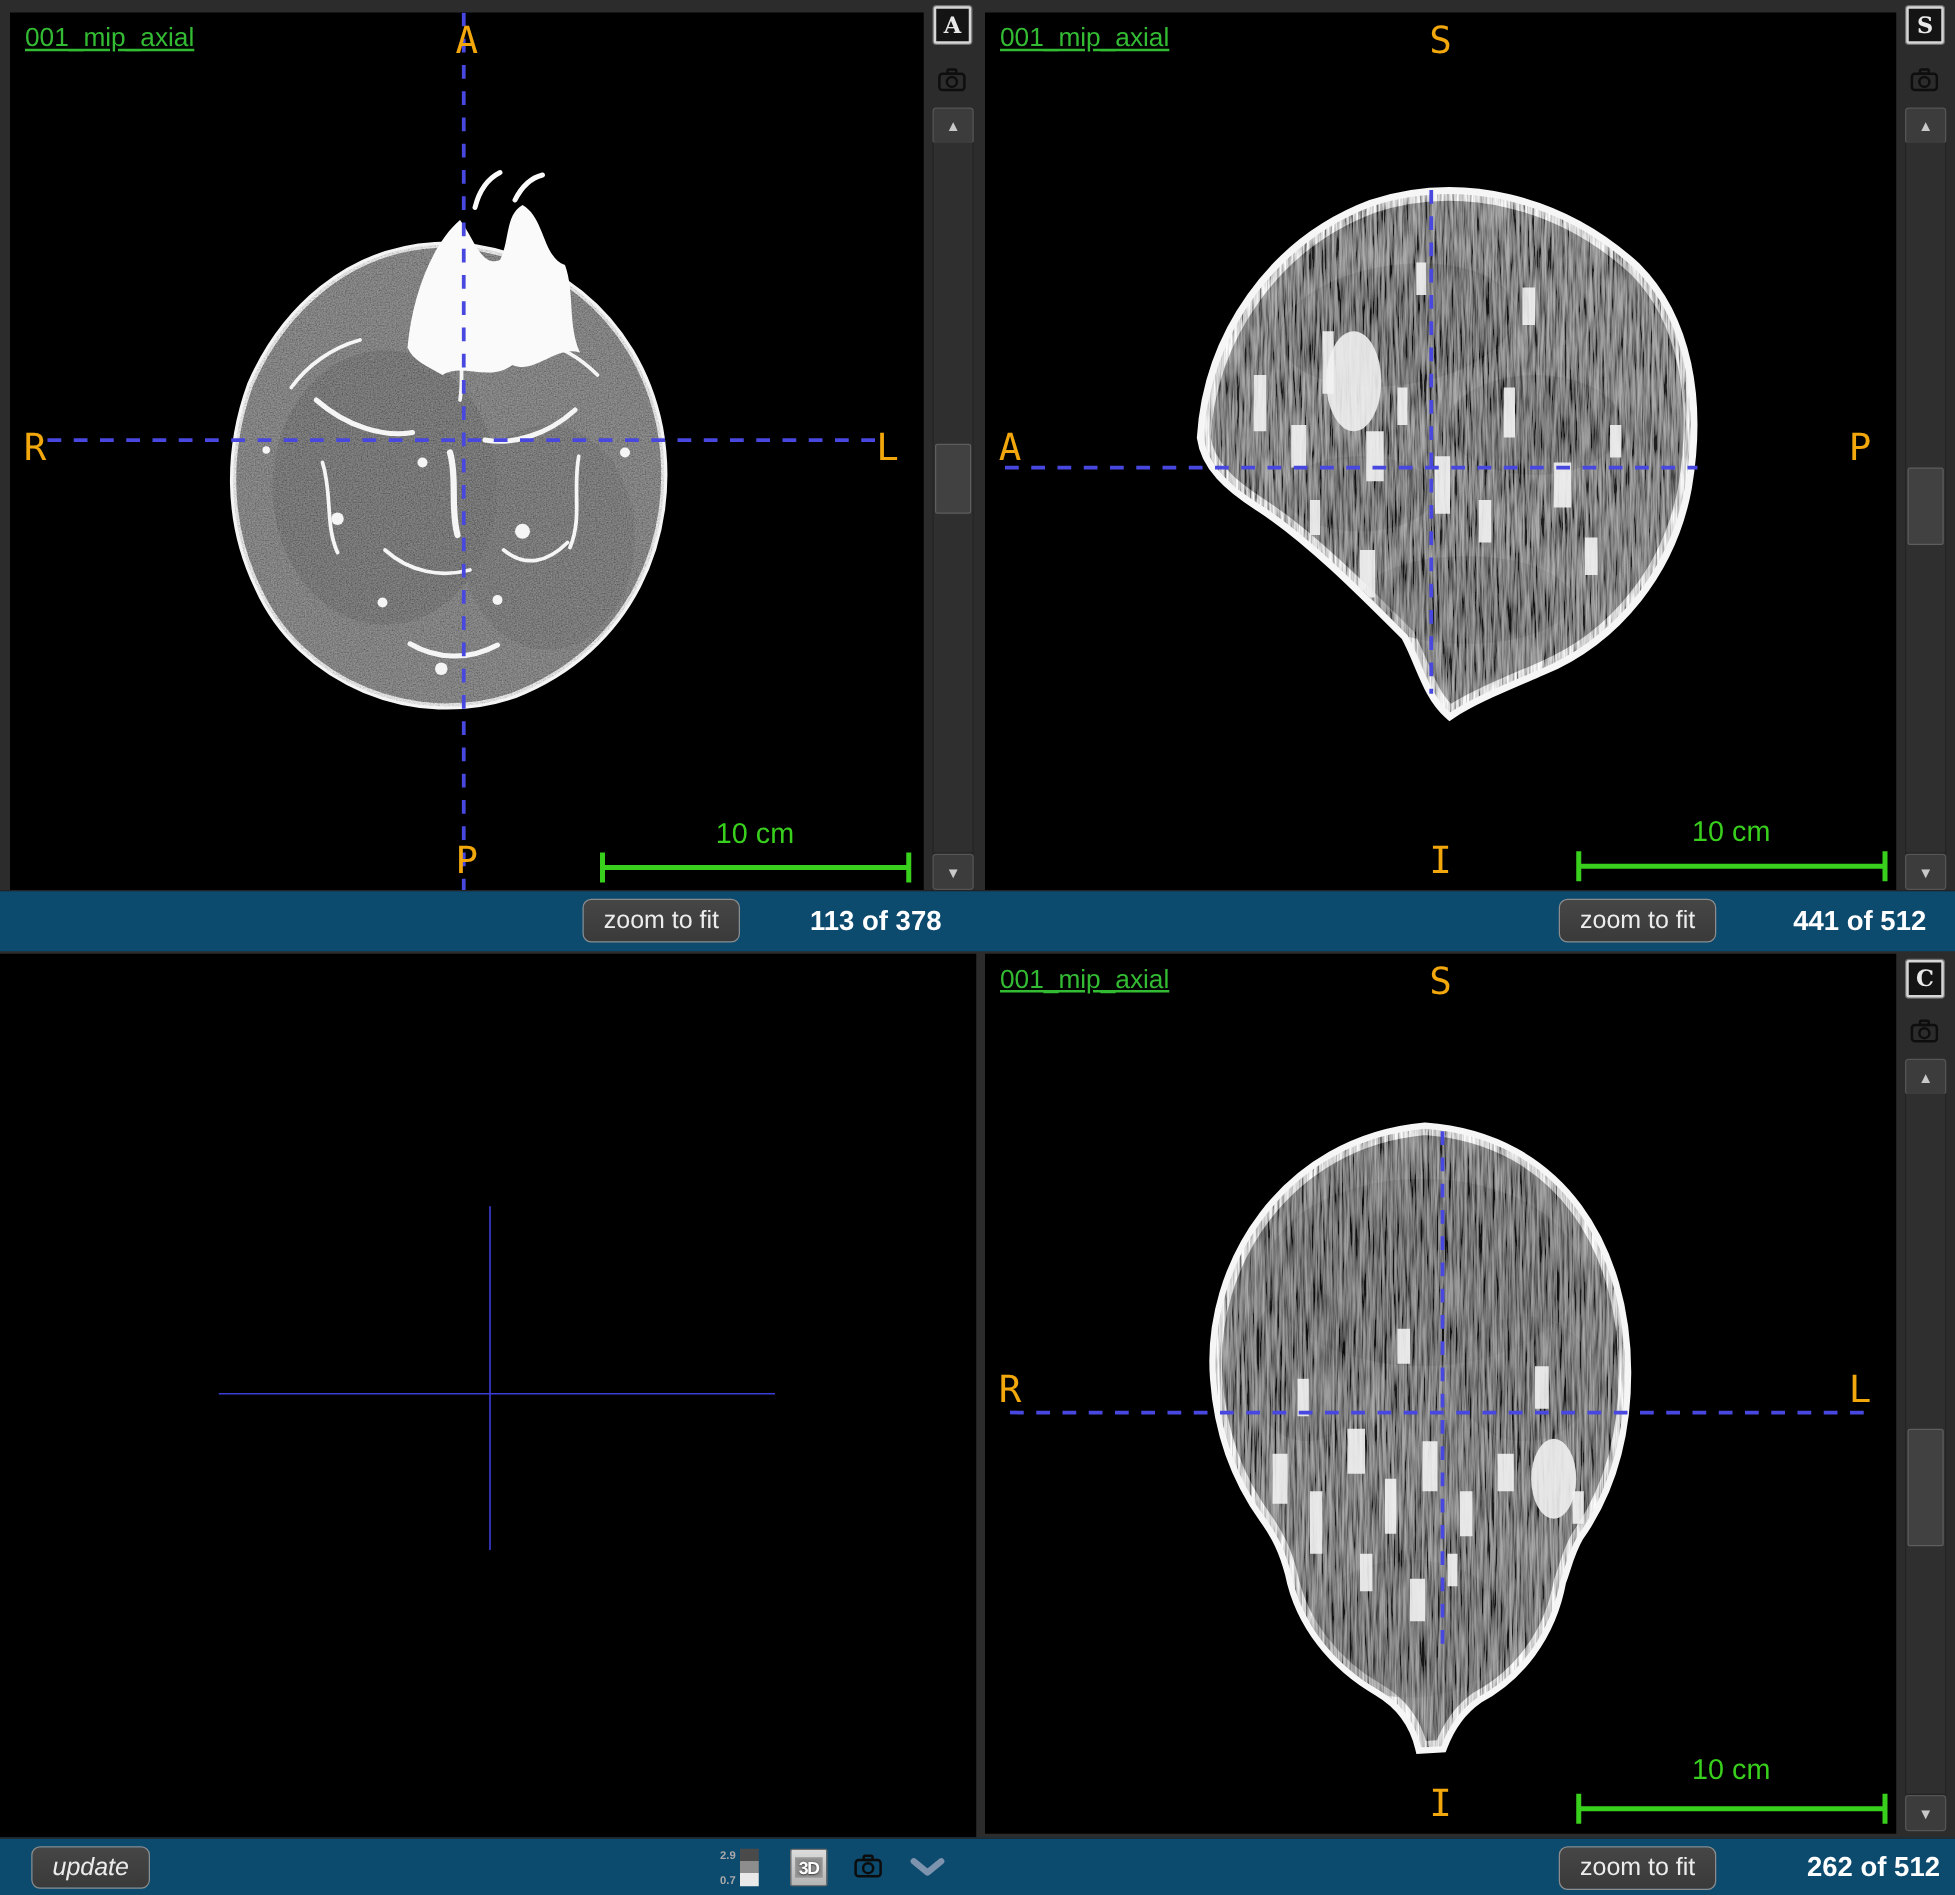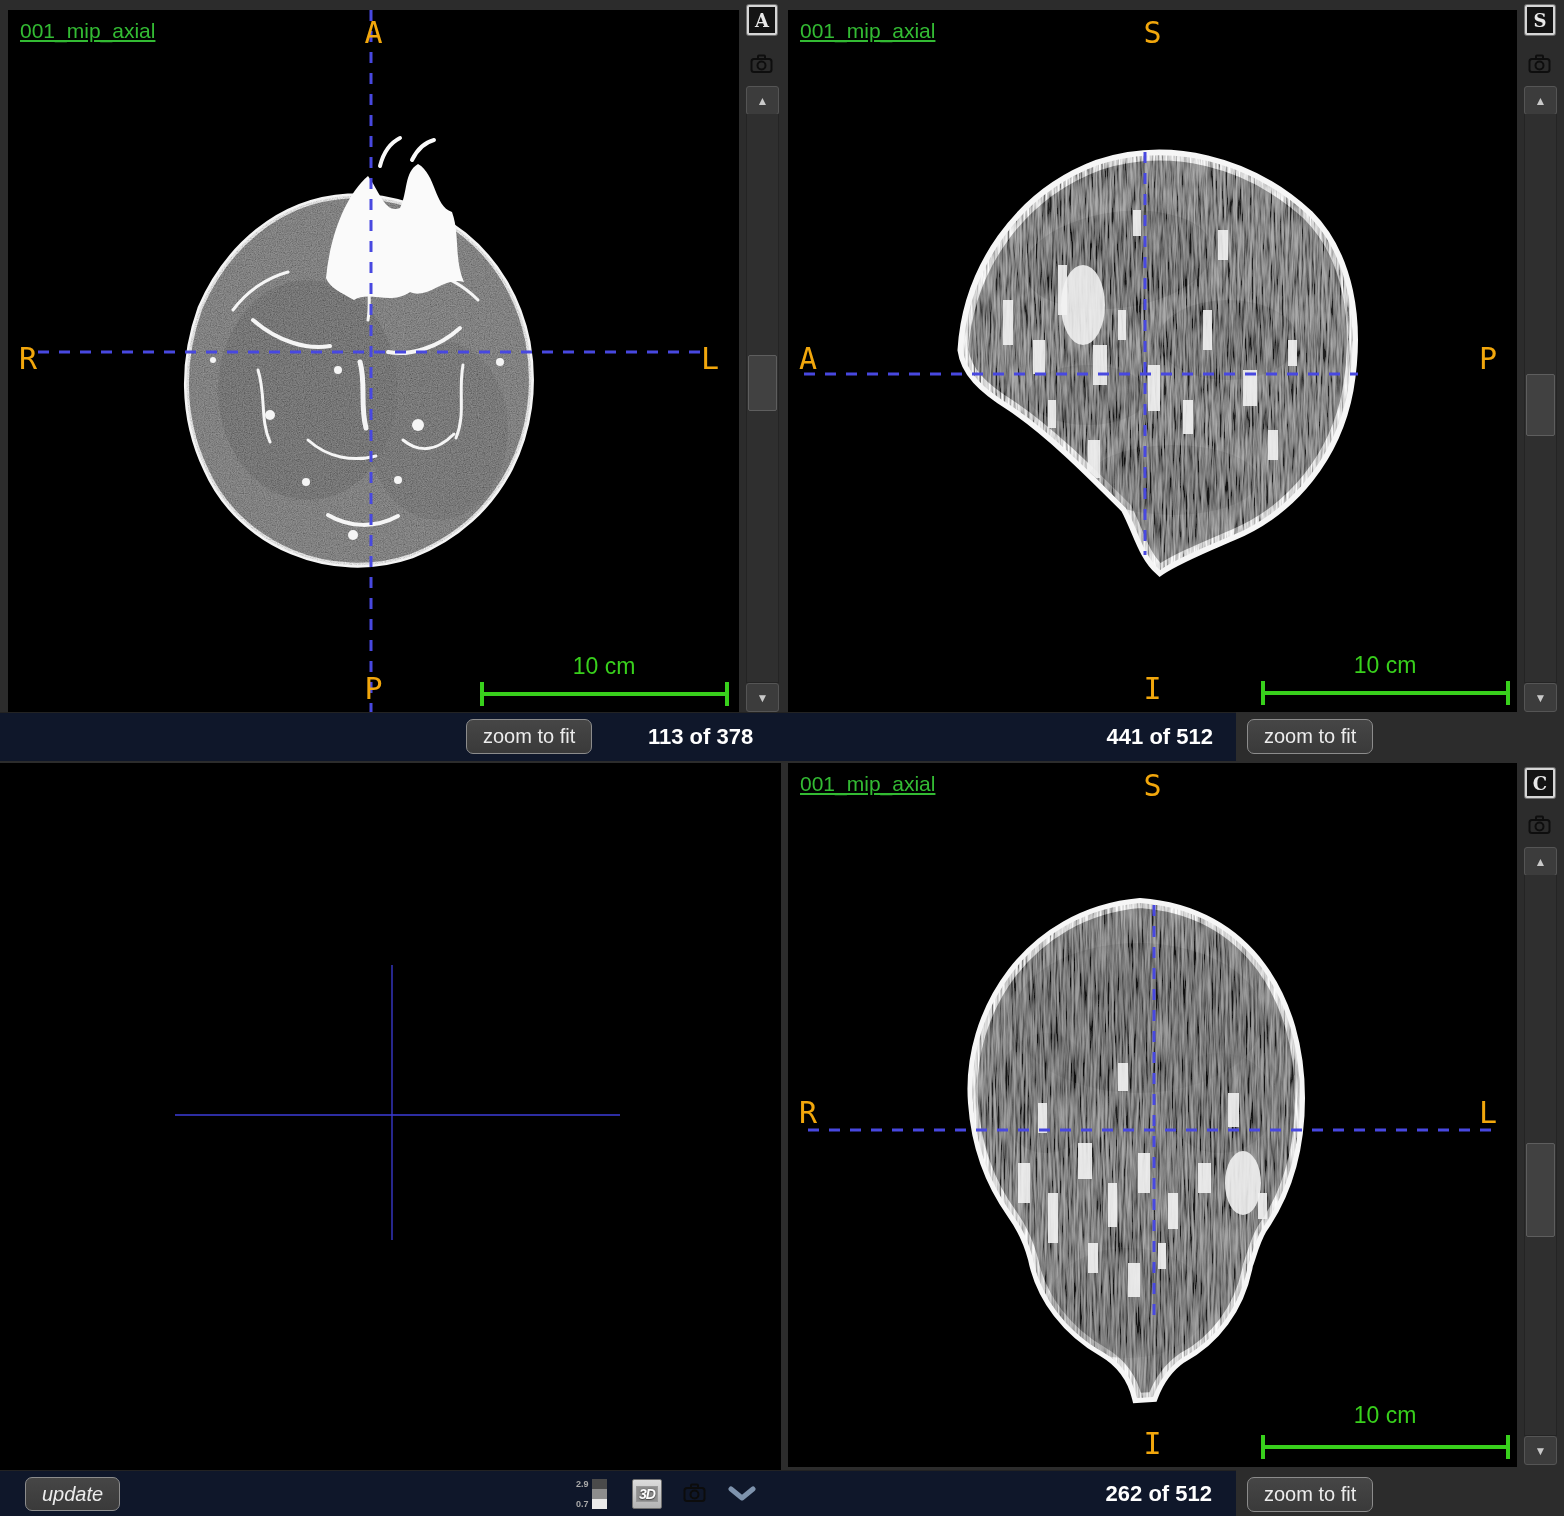--- a/index.html
+++ b/index.html
@@ -29,36 +29,36 @@
             box-shadow:0 0 0 1px #707070;border-radius:2px;color:#e9e9e9;
             font-family:"DejaVu Serif",serif;font-size:18px;font-weight:bold;
             display:flex;align-items:center;justify-content:center;}
   .camicon{position:absolute;left:11px;}
   .scrollbtn{position:absolute;left:7px;width:31px;height:27px;background:#3c3c3c;border:1px solid #555;
              border-radius:3px;color:#c9c9c9;font-size:12px;display:flex;align-items:center;justify-content:center;}
   .track{position:absolute;left:7px;width:31px;background:#2f2f2f;border:1px solid #242424;border-top:none;}
   .thumb{position:absolute;left:9px;width:27px;background:#414141;border:1px solid #5e5e5e;border-radius:2px;}
 
   
-  .bar{position:absolute;left:0;width:1236px;background:#0f172a;border-top:1px solid #232323;}
+  .bar{position:absolute;left:0;width:1564px;background:#0c4a6e;border-top:1px solid #232323;}
   .push{position:absolute;height:33px;padding:0 16px;display:flex;align-items:center;justify-content:center;
         background:linear-gradient(#464646,#3a3a3a);border:1.5px solid #8c8c8c;border-radius:7px;
         color:#ececec;font-size:20px;white-space:nowrap;}
   .counter{position:absolute;top:0;height:100%;display:flex;align-items:center;
            font-size:22px;font-weight:700;color:var(--counter-text,#fff);}
 
   
   .ramp{position:absolute;display:flex;align-items:center;gap:3px;}
   .ramp .nums{display:flex;flex-direction:column;justify-content:space-between;height:30px;
               font-size:9px;font-weight:700;color:#a9a9a9;text-align:right;}
   .ramp .grad{width:15px;height:30px;background:linear-gradient(#4a4a4a 0 33%,#8d8d8d 33% 66%,#e9e9e9 66% 100%);}
   .btn3d{position:absolute;width:28px;height:28px;background:linear-gradient(#dcdcdc,#b4b4b4);
          border:1px solid #6e6e6e;border-radius:2px;display:flex;align-items:center;justify-content:center;}
   .btn3d span{font-size:14px;font-weight:700;color:#fdfdfd;text-shadow:0 0 2px #555,0 1px 1px #444;
-              letter-spacing:-1px;border:1px solid #999;padding:0 2px;background:#8f8f8f;line-height:14px;font-style:italic;}
+              letter-spacing:-1px;border:1px solid #999;padding:0 2px;background:#8f8f8f;line-height:14px;}
   .chev{position:absolute;}
 </style>
 </head>
 <body>
 
 <div class="app">
 
   <div class="vp" style="left:8px;top:10px;width:731px;height:702px;">
     <svg class="img" width="731" height="702" viewBox="0 0 731 702">
       <defs>
@@ -330,16 +330,16 @@
           <circle cx="11.5" cy="11.5" r="4"></circle>
           <rect x="8" y="1.5" width="7" height="3.5" rx="1"></rect>
         </g>
     </svg>
 
     <svg class="chev" style="left:728px;top:15px;" width="28" height="16" viewBox="0 0 28 16">
       <path d="M3,3 L14,12 L25,3" stroke="#7e93ad" stroke-width="5" fill="none" stroke-linecap="round" stroke-linejoin="round"></path>
     </svg>
 
     <div class="push" style="left:1247px;top:6px;">zoom to fit</div>
-    <div class="counter" style="right:24px;">262 of 512</div>
+    <div class="counter" style="right:12px;">262 of 512</div>
   </div>
 
 </div>
 
 </body></html>

